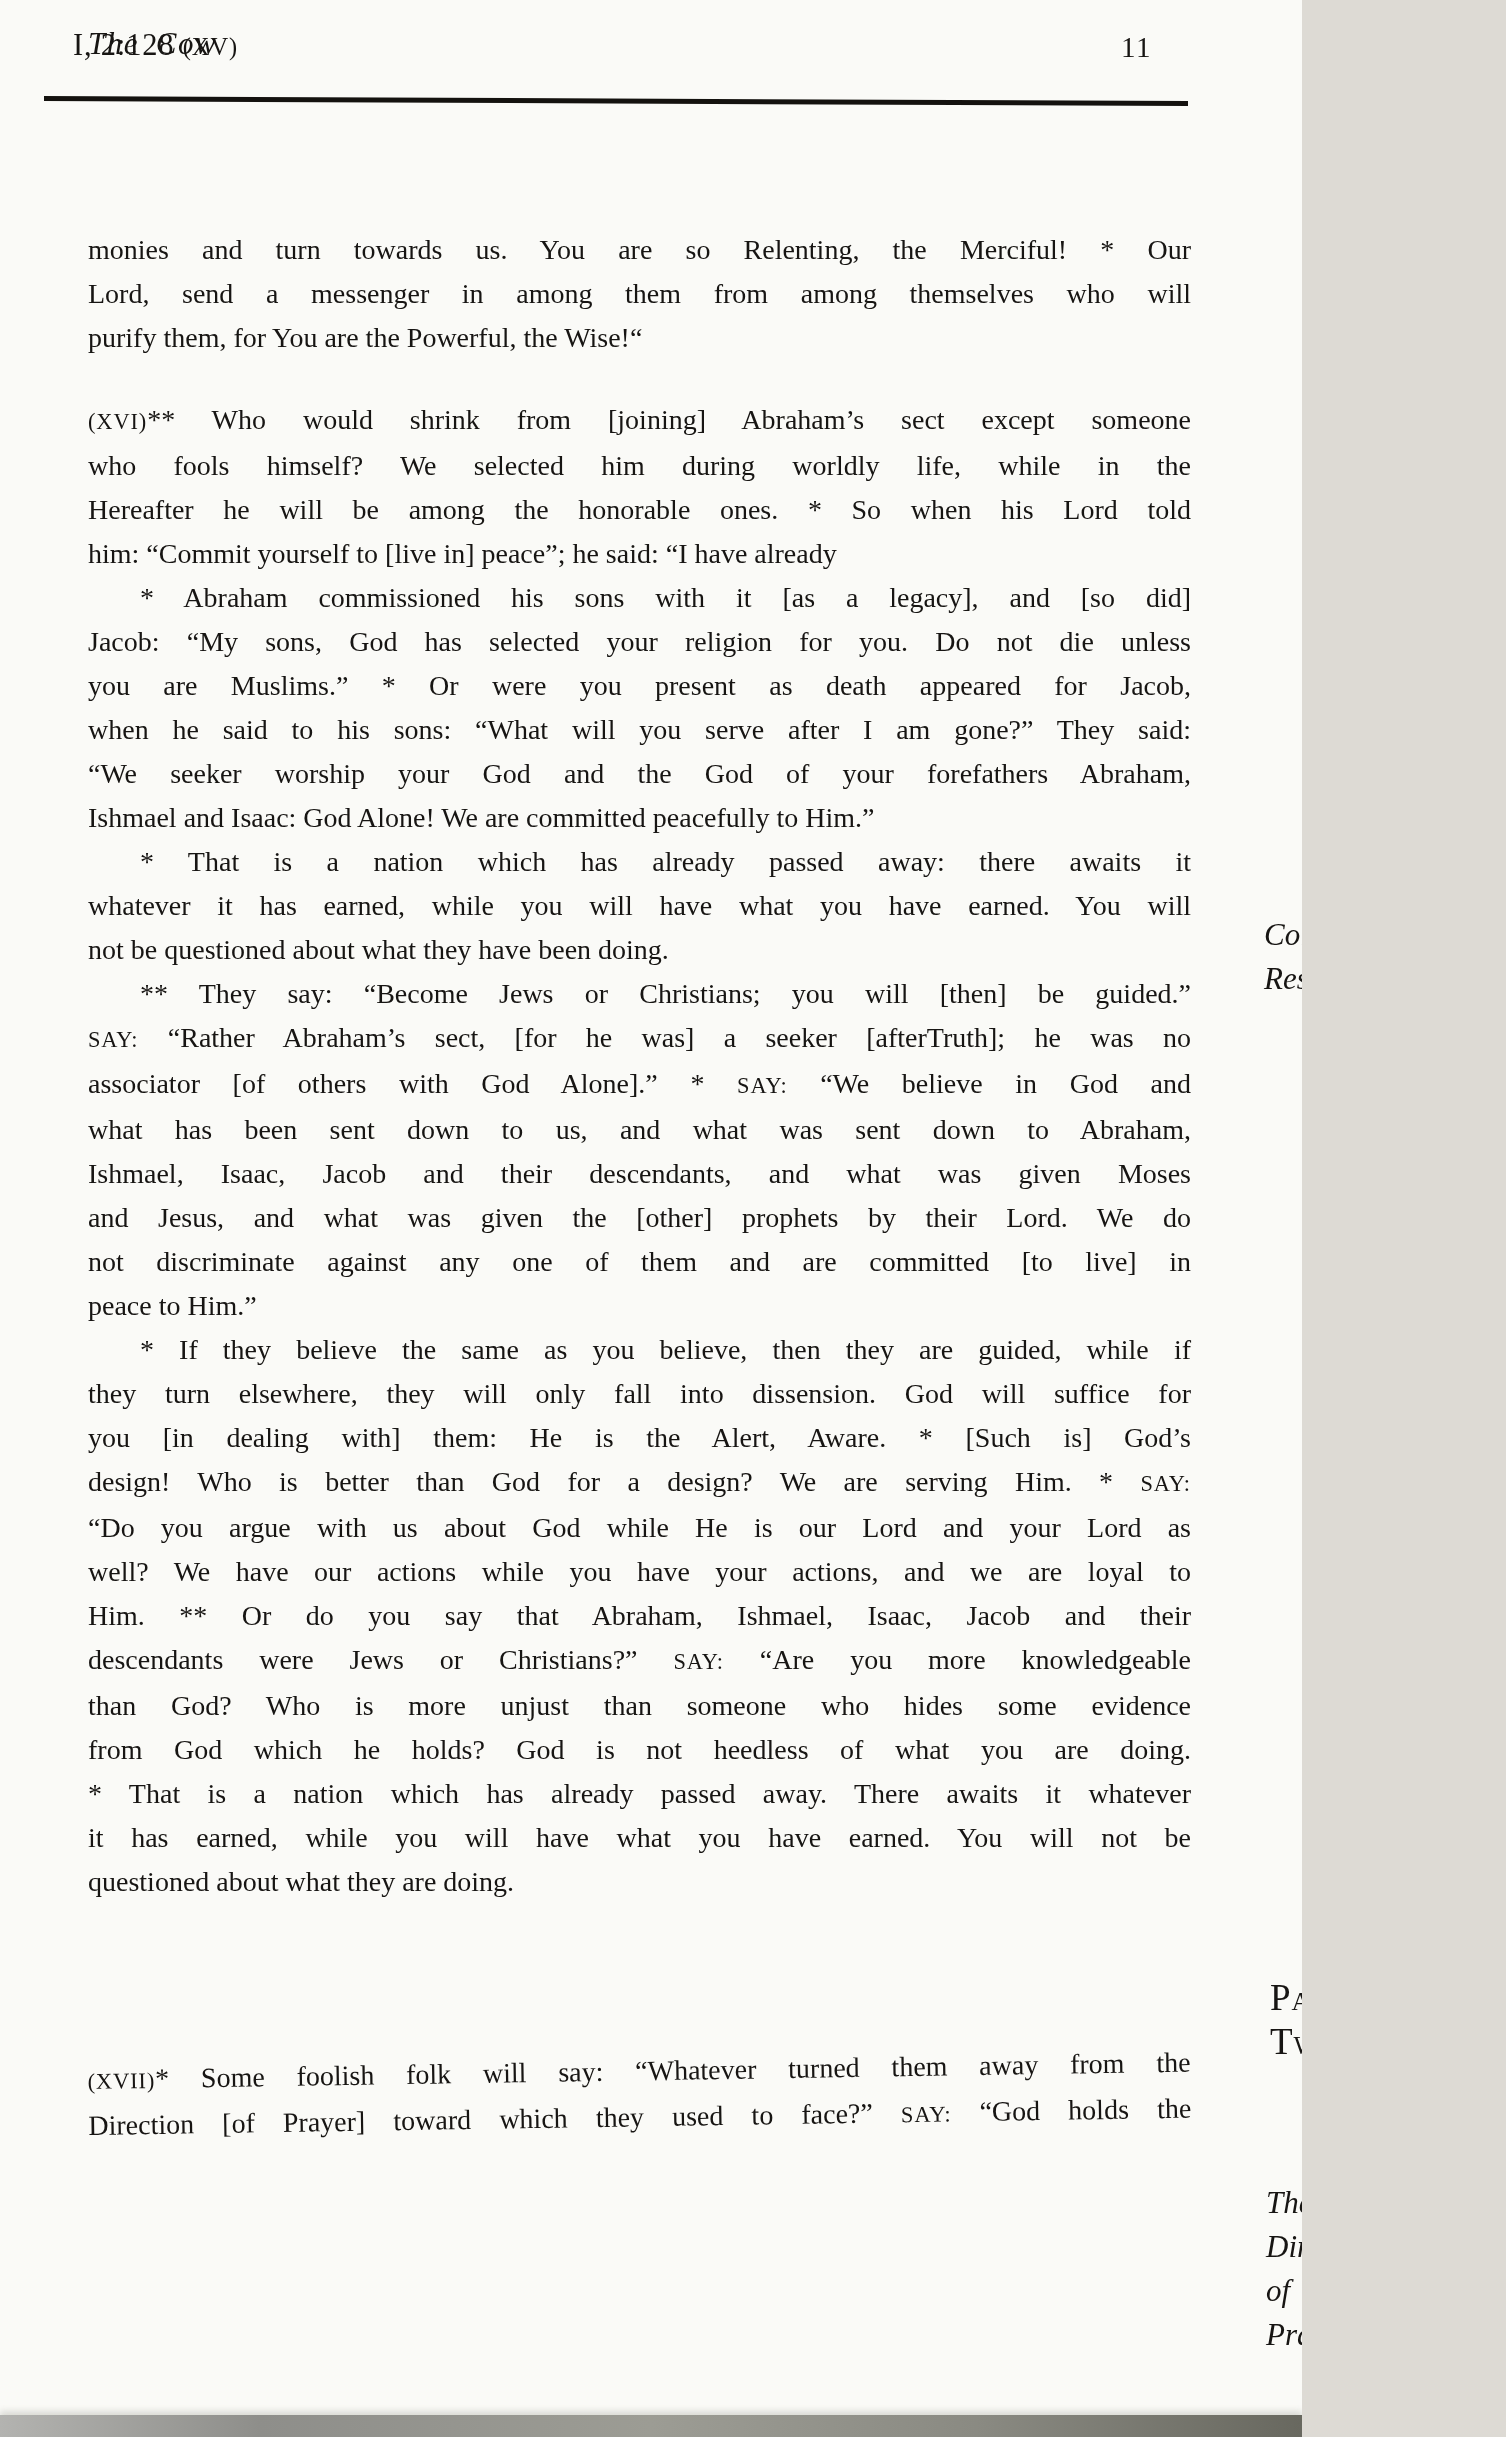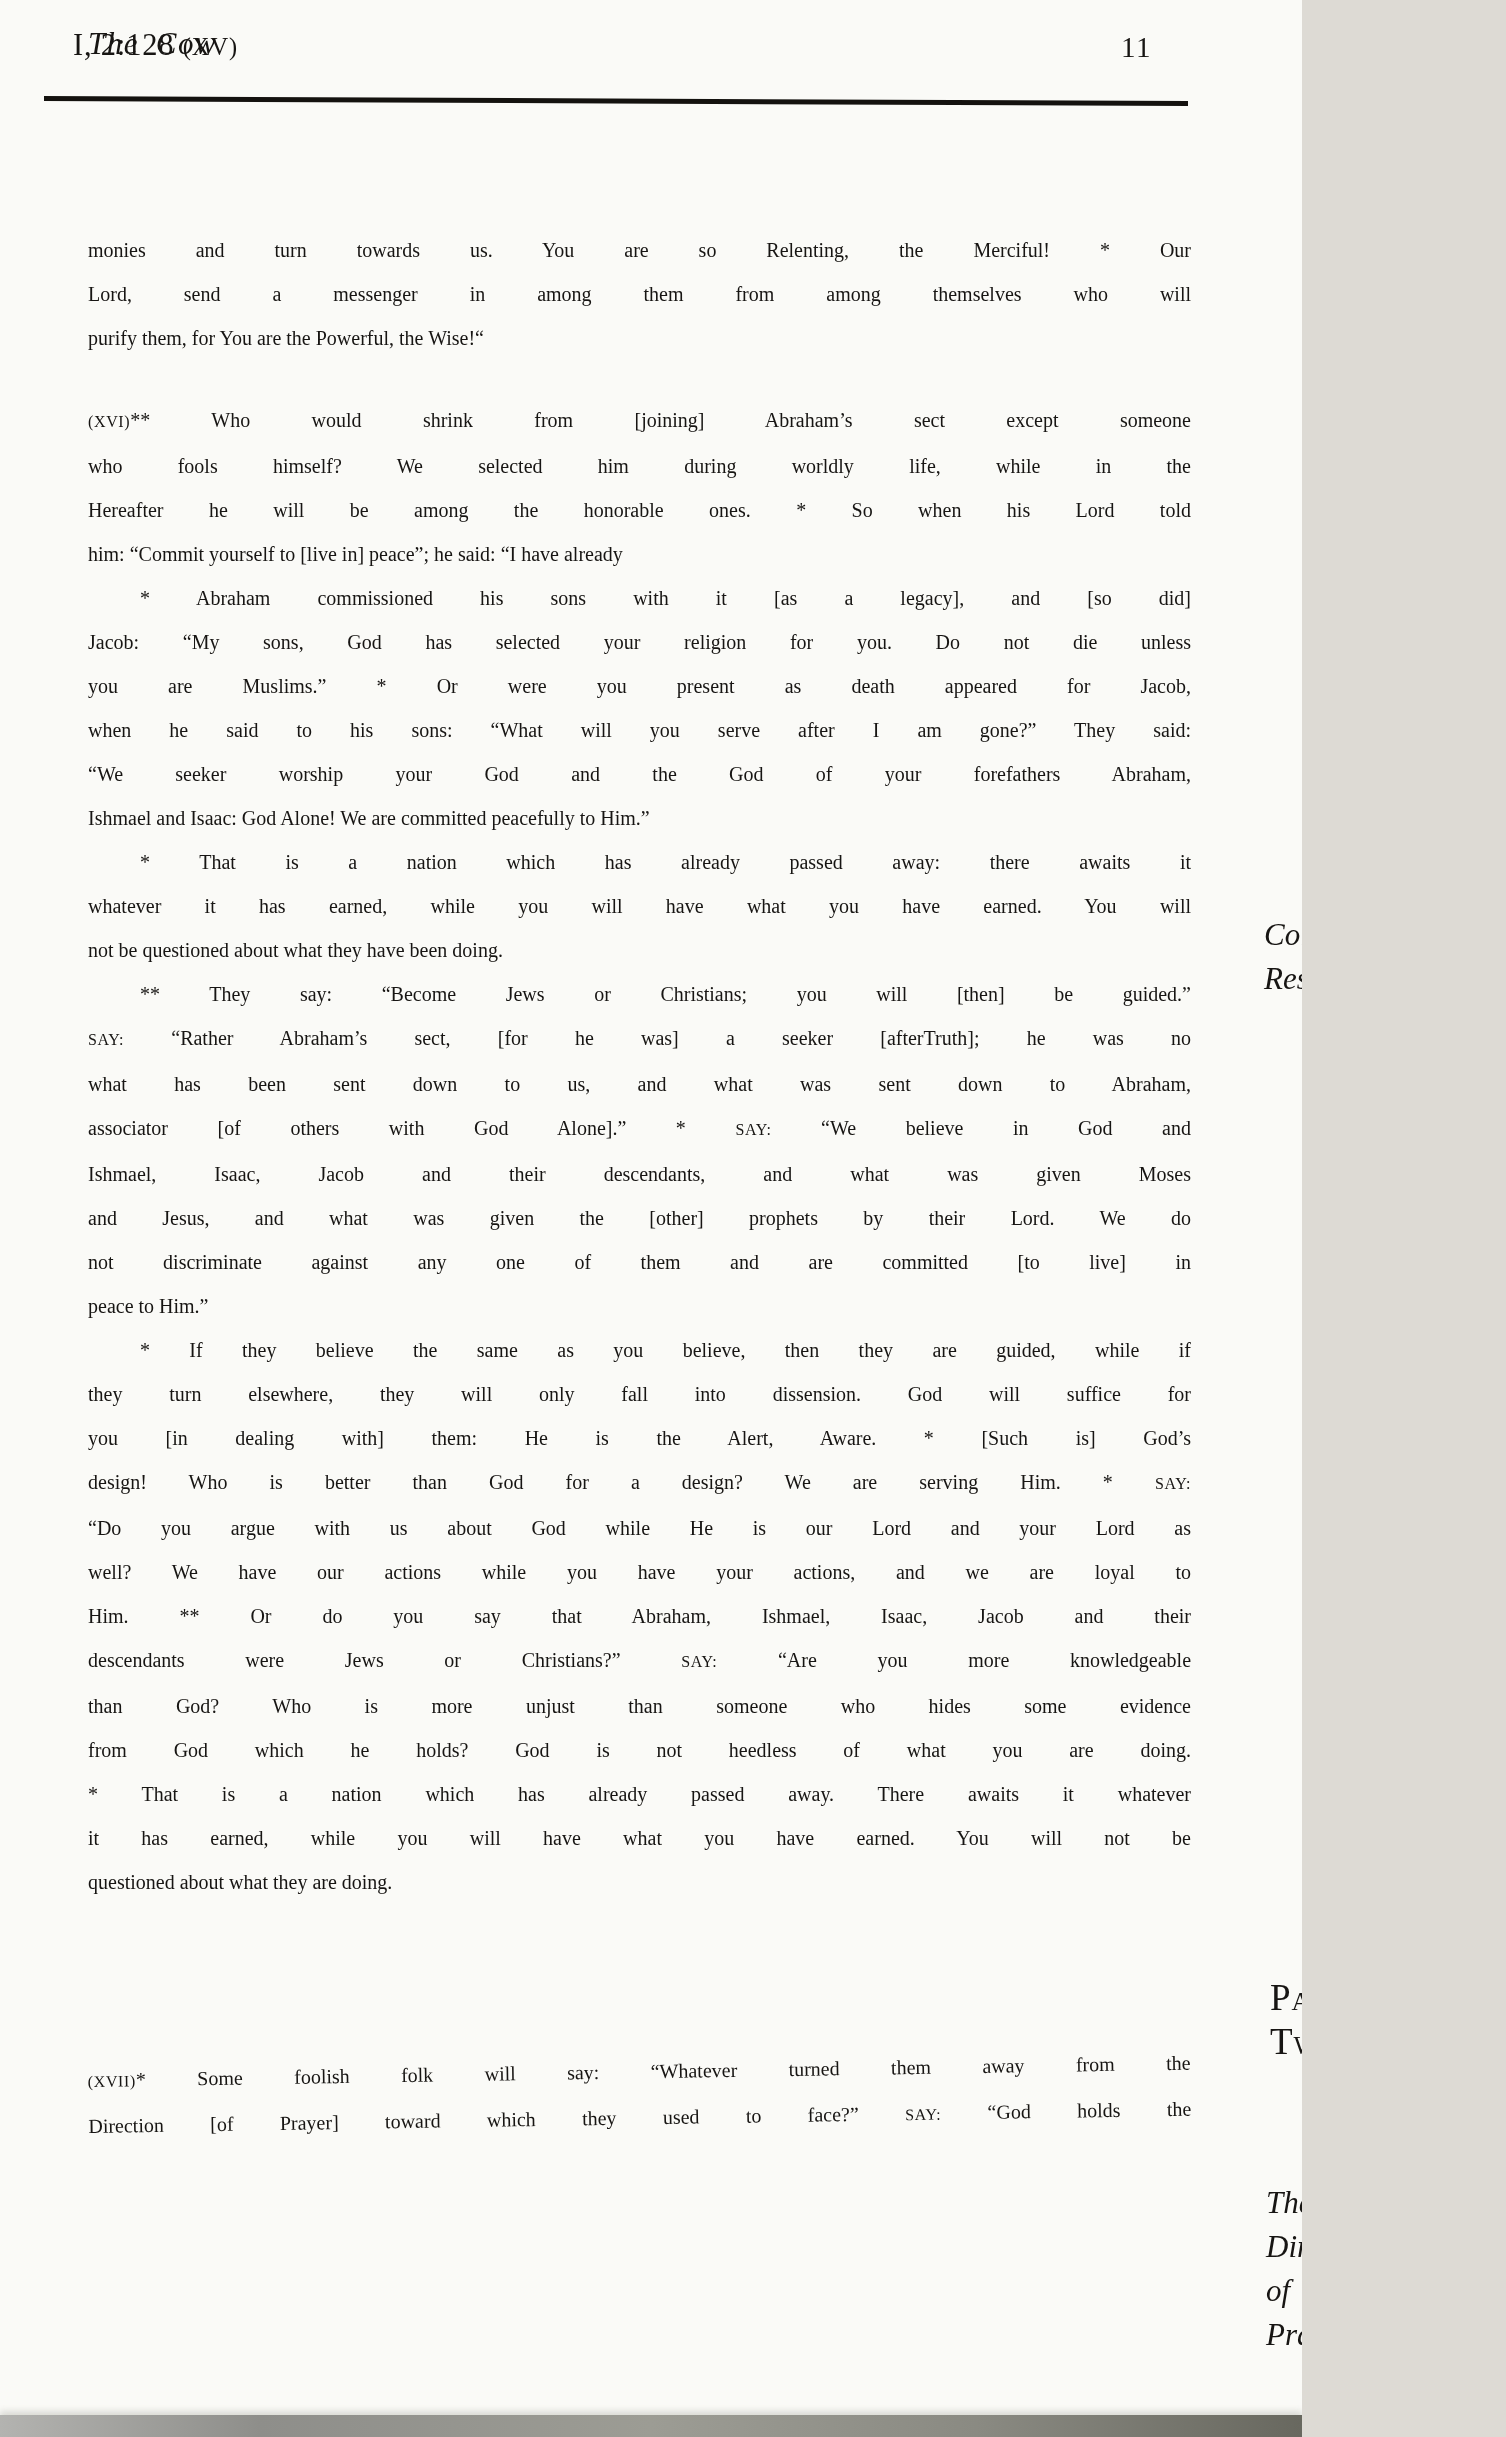--- a/index.html
+++ b/index.html
@@ -11,21 +11,21 @@
   }
   
   .h-left  { position:absolute; left:73px;  top:27.5px; font-size:30.5px; letter-spacing:0.8px; }
   .h-center{ position:absolute; left:88px; top:26px; width:1103px; text-align:left;
              font-style:italic; font-size:31px; letter-spacing:1.5px; word-spacing:7.6px; }
   .h-page  { position:absolute; left:1121px; top:30.5px; font-size:29px; letter-spacing:1.5px; }
   .rule    { position:absolute; left:44px; top:96px; width:1144px; height:5.3px;
              background:#14120f; transform:rotate(0.25deg); transform-origin:0 50%; }
   
   .text-col { position:absolute; left:88px; top:228px; width:1103px;
-              font-size:20px; line-height:44px; }
+              font-size:28px; line-height:44px; }
   .line { text-align:justify; text-align-last:justify; }
   .para .line:last-child { text-align-last:left; }
   .para.justify-last .line:last-child { text-align-last:justify; }
   .para.indent .line:first-child { text-indent:52px; }
   #p2 { margin-top:38px; }
   #p7 { margin-top:154px; transform:rotate(-0.9deg); transform-origin:0 50%; }
   .sc { font-size:0.8em; text-transform:uppercase; letter-spacing:0.04em; }
   
   .m-item { position:absolute; }
   .m-num  { font-size:21px; line-height:44px; letter-spacing:2.3px; }
@@ -72,22 +72,22 @@
 
     <div class="para indent" id="p4">
       <div class="line">* That is a nation which has already passed away: there awaits it</div>
       <div class="line">whatever it has earned, while you will have what you have earned. You will</div>
       <div class="line">not be questioned about what they have been doing.</div>
     </div>
 
     <div class="para indent" id="p5">
       <div class="line">** They say: “Become Jews or Christians; you will [then] be guided.”</div>
       <div class="line"><span class="sc">SAY:</span> “Rather Abraham’s sect, [for he was] a seeker [afterTruth]; he was no</div>
+      <div class="line">associator [of others with God Alone].” * <span class="sc">SAY:</span> “We believe in God and</div>
       <div class="line">what has been sent down to us, and what was sent down to Abraham,</div>
-      <div class="line">associator [of others with God Alone].” * <span class="sc">SAY:</span> “We believe in God and</div>
       <div class="line">Ishmael, Isaac, Jacob and their descendants, and what was given Moses</div>
       <div class="line">and Jesus, and what was given the [other] prophets by their Lord. We do</div>
       <div class="line">not discriminate against any one of them and are committed [to live] in</div>
       <div class="line">peace to Him.”</div>
     </div>
 
     <div class="para indent" id="p6">
       <div class="line">* If they believe the same as you believe, then they are guided, while if</div>
       <div class="line">they turn elsewhere, they will only fall into dissension. God will suffice for</div>
       <div class="line">you [in dealing with] them: He is the Alert, Aware. * [Such is] God’s</div>

